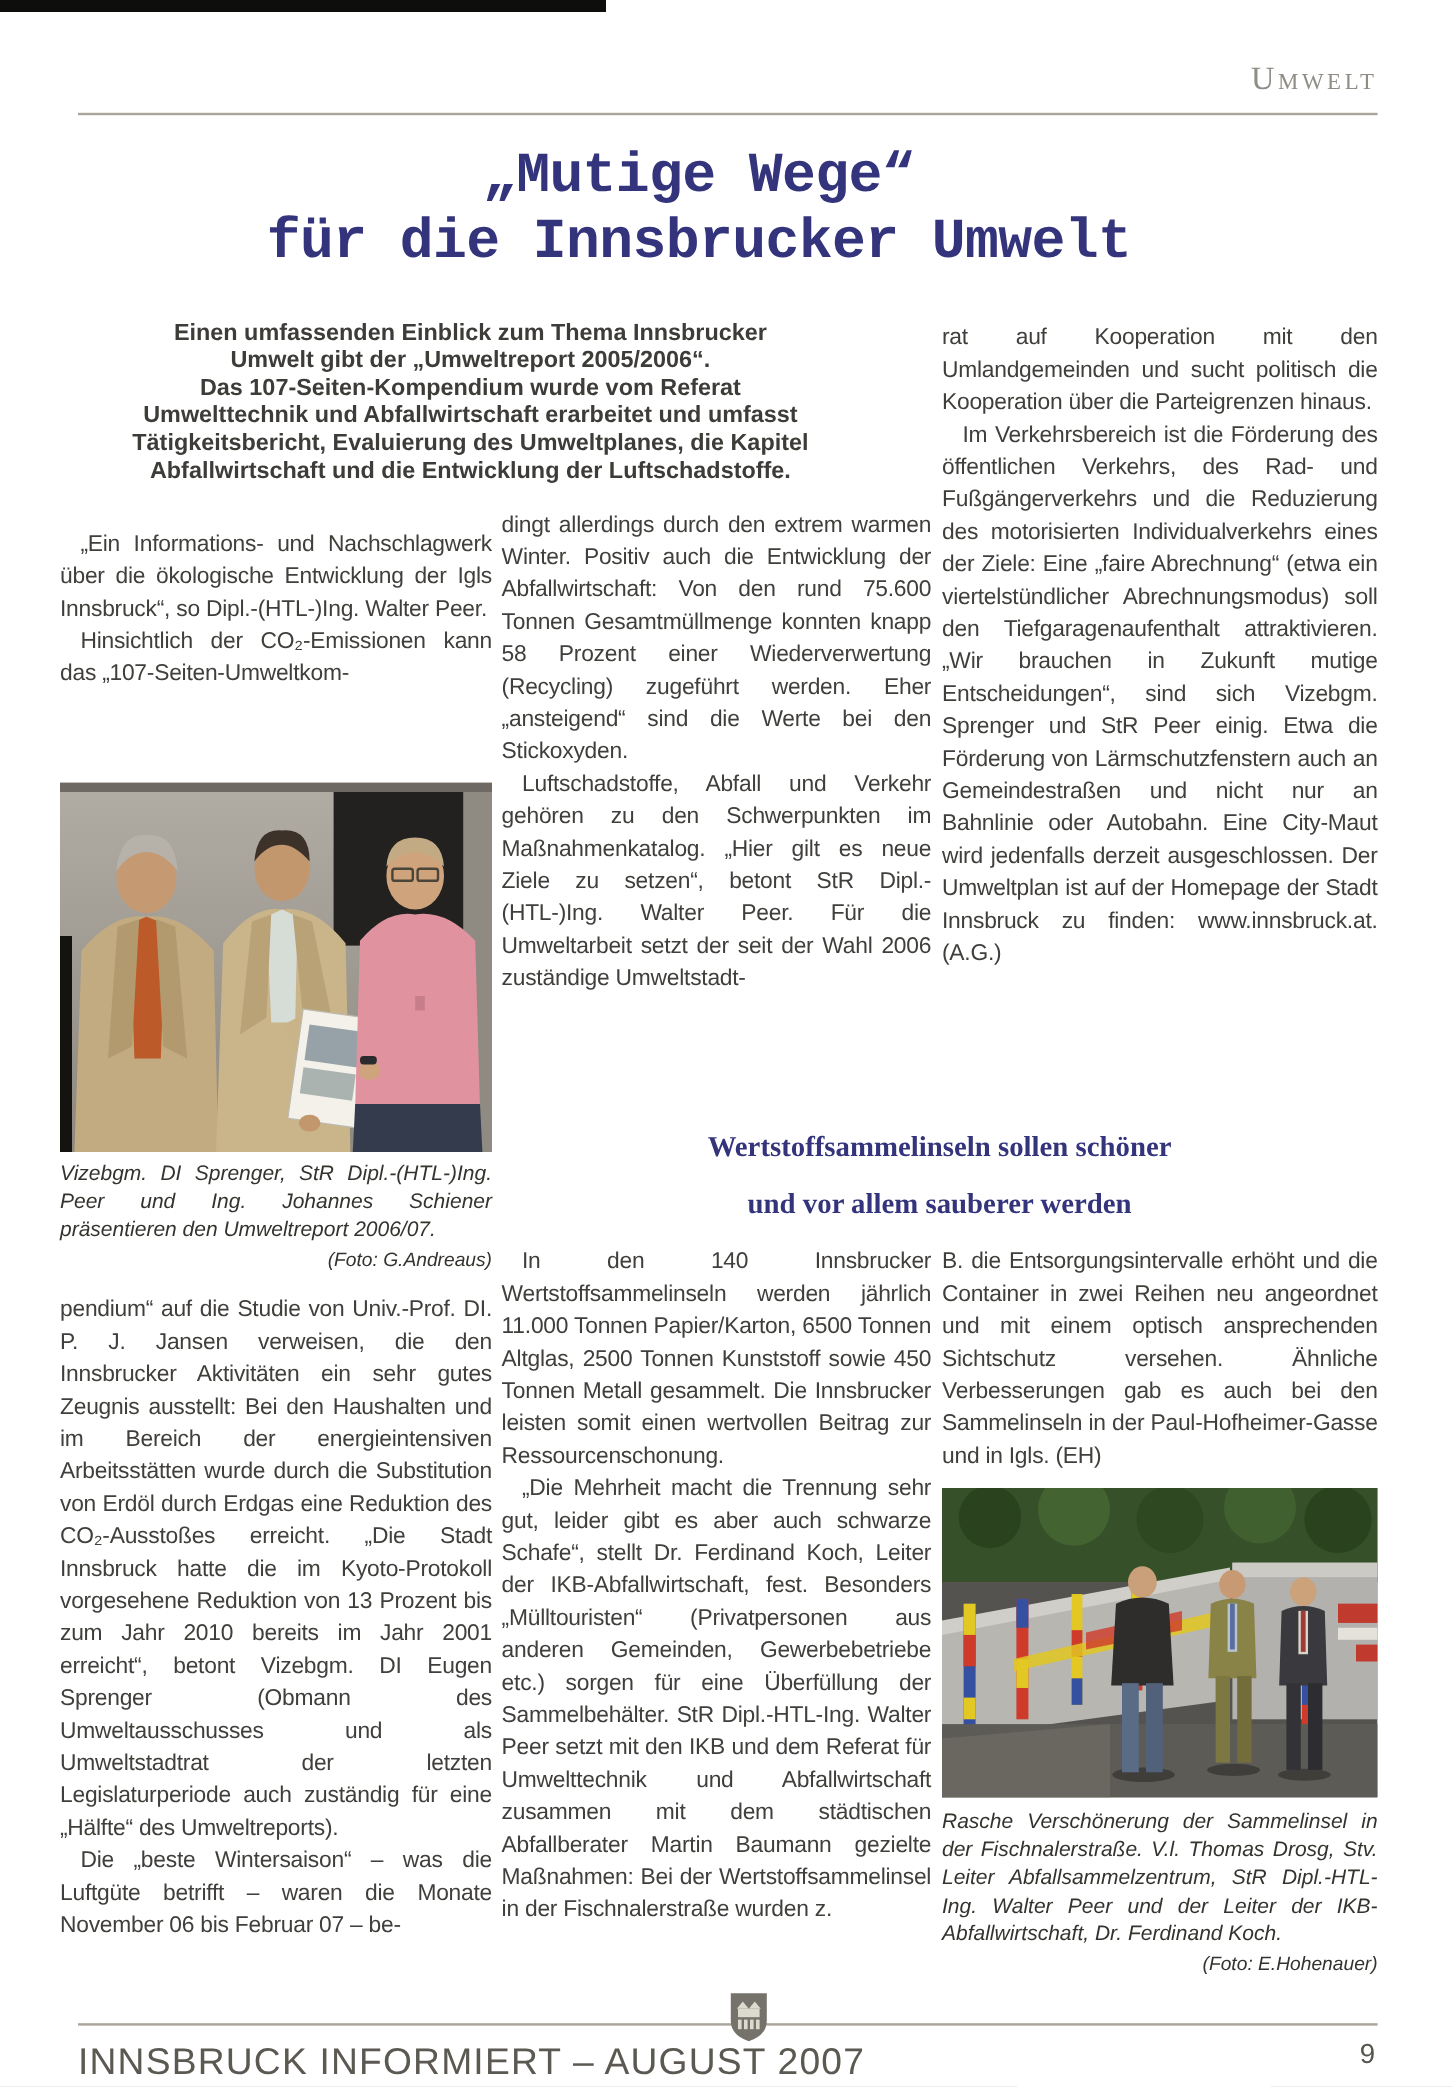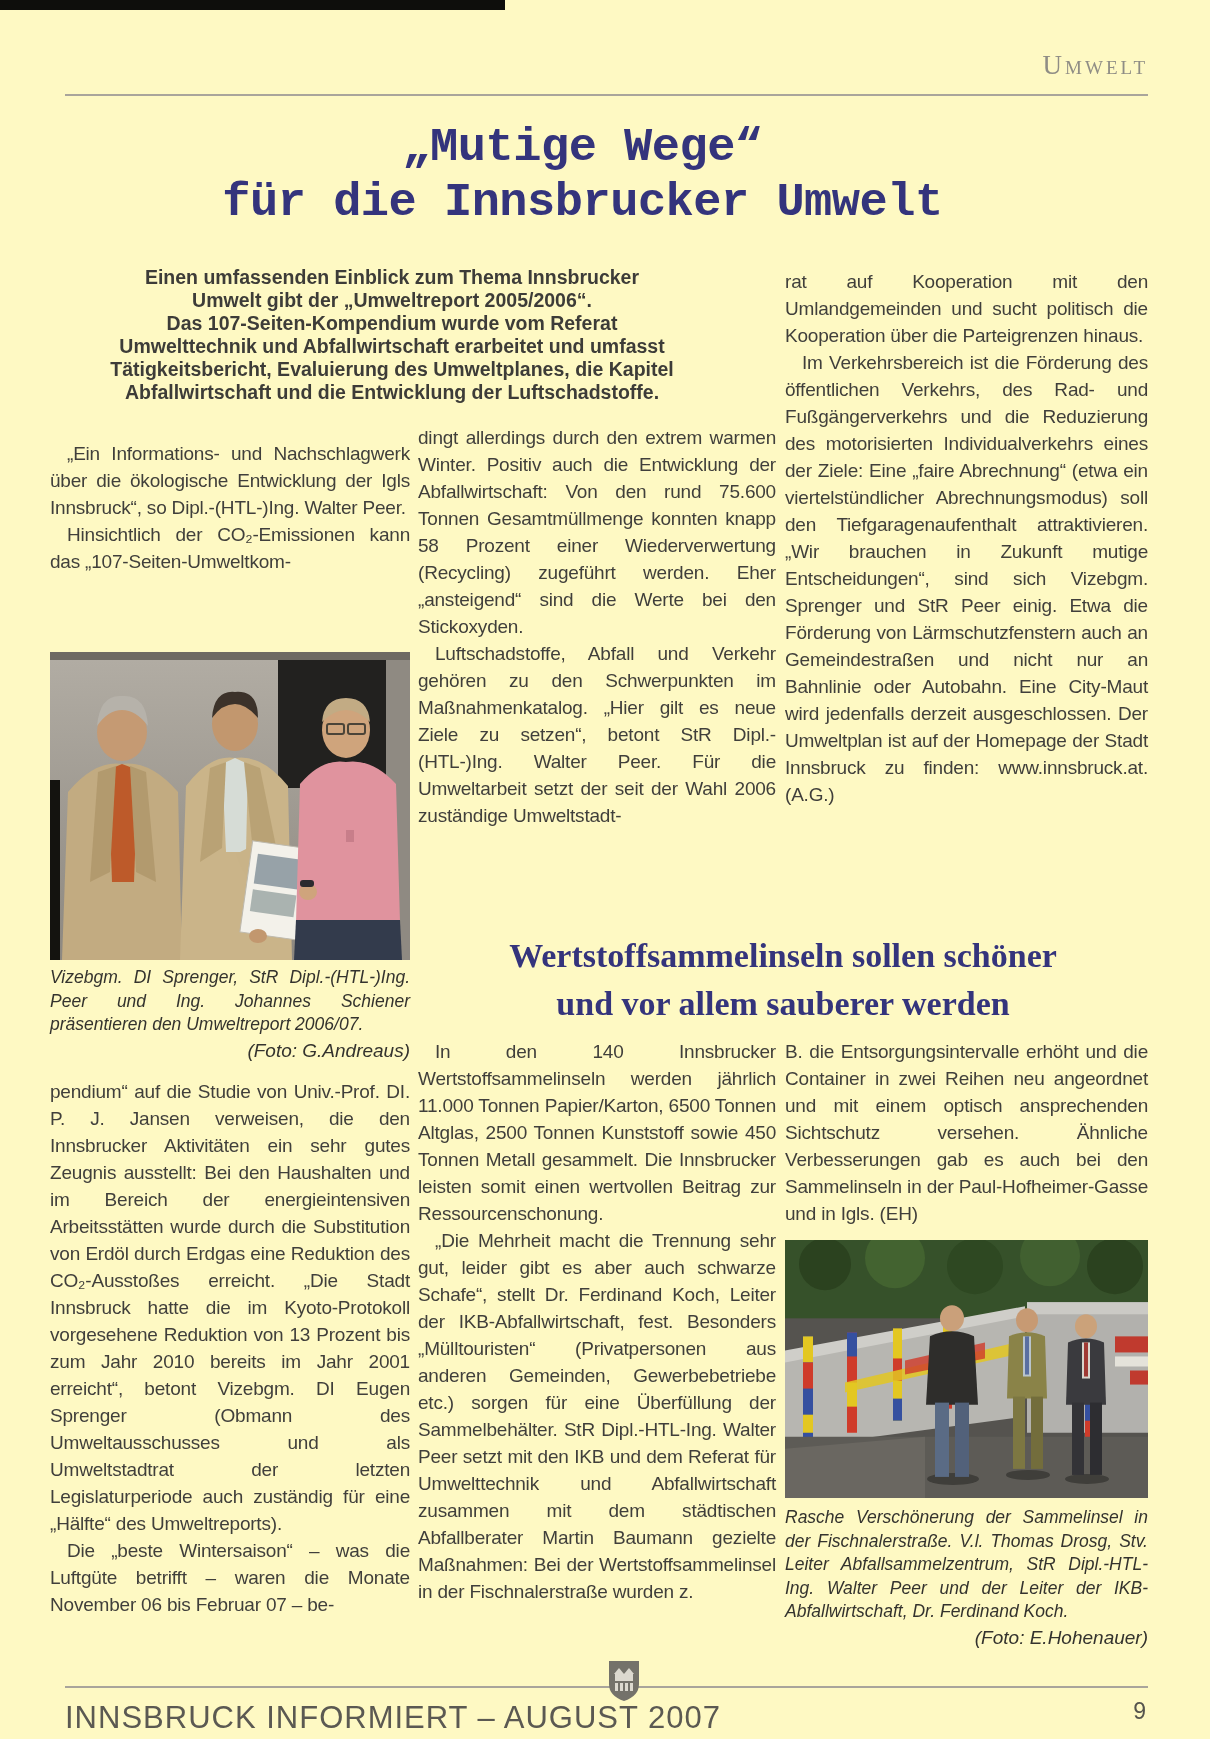--- a/index.html
+++ b/index.html
@@ -1,18 +1,18 @@
 <!DOCTYPE html>
 <html lang="de"><head>
 <meta charset="utf-8">
 <style>
   html,body { margin:0; padding:0; background:#d8d4c9; }
   .page {
     position:relative; width:1210px; height:1739px; margin:0 auto;
-    background:#fef9c3; overflow:hidden;
+    background:#ffffff; overflow:hidden;
     font-family:"Liberation Sans", sans-serif; color:#403f3b;
   }
   .scan-strip { position:absolute; top:0; left:0; width:505px; height:10px; background:#0e0e0c; }
 
   .kicker {
     position:absolute; top:50px; right:62px;
     font-family:"Liberation Serif", serif; font-variant:small-caps;
     font-size:27px; letter-spacing:3px; color:#8f8d85;
   }
   .rule { position:absolute; left:65px; right:62px; border-top:2px solid #a9a59b; }
@@ -34,36 +34,36 @@
   .col { position:absolute; font-size:19px; line-height:27px; letter-spacing:-0.2px; }
   .c1 { left:50px;  width:360px; }
   .c2 { left:418px; width:358px; }
   .c3 { left:785px; width:363px; }
   .col p { margin:0; text-align:justify; }
   .col p.ind { text-indent:17px; }
 
   .headline2 {
     position:absolute; top:932px; left:418px; width:730px; margin:0;
     font-family:"Liberation Serif", serif; font-weight:bold;
-    font-size:34px; line-height:48px; color:#34347c;
+    font-size:24px; line-height:48px; color:#34347c;
     text-align:center; white-space:pre-line;
   }
 
   figure { margin:0; position:absolute; }
   .fig1 { top:652px; left:50px; width:360px; height:308px; }
   .fig2 { top:1240px; left:785px; width:363px; height:258px; }
   figure svg { display:block; width:100%; height:100%; }
 
   .caption {
     position:absolute; font-style:italic; font-size:17.5px; line-height:23.5px;
     color:#34332e; text-align:justify;
   }
   .cap1 { top:966px; left:50px; width:360px; }
   .cap2 { top:1506px; left:785px; width:363px; }
-  .credit { display:block; text-align:right; font-size:19px; margin-top:2px; }
+  .credit { display:block; text-align:right; font-size:16px; margin-top:2px; }
 
   .footer-left {
     position:absolute; top:1700px; left:65px;
     font-size:31px; letter-spacing:1px; color:#5b5952;
   }
   .page-num { position:absolute; top:1698px; right:64px; font-size:23px; color:#55544d; }
   .emblem { position:absolute; top:1660px; left:608px; width:32px; height:42px; }
 </style>
 </head>
 <body>

